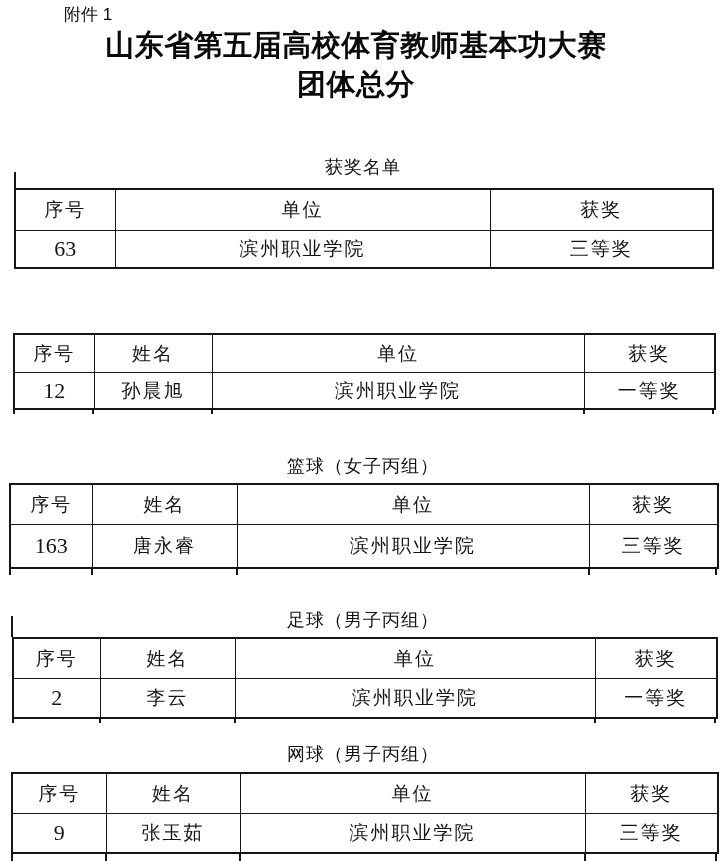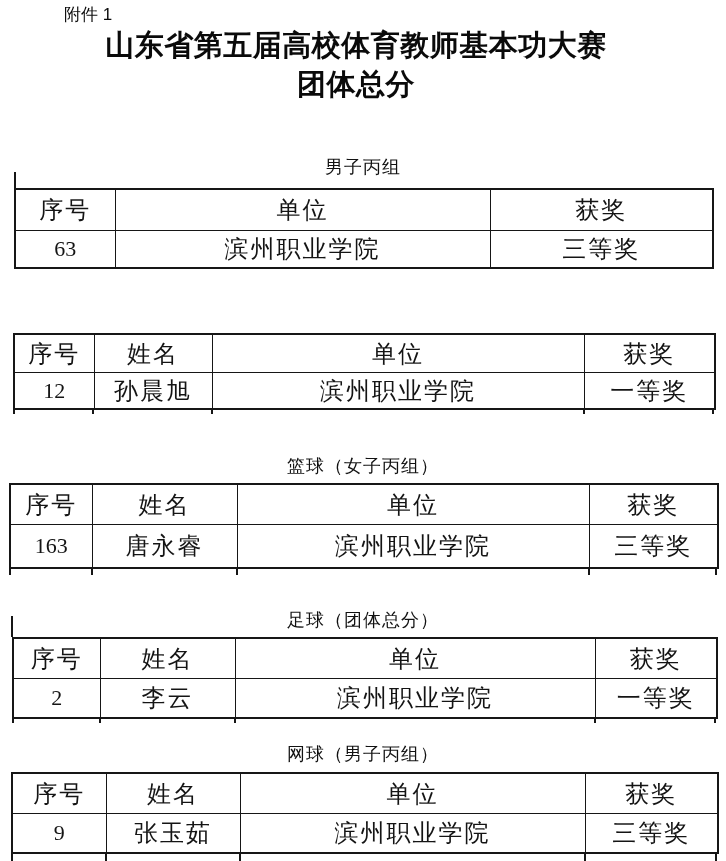--- a/index.html
+++ b/index.html
@@ -57,21 +57,21 @@
     border-collapse: collapse;
     table-layout: fixed;
     border: 2px solid #161616;
   }
   table.tbl th, table.tbl td {
     border: 1.5px solid #161616;
     padding: 0;
     text-align: center;
     vertical-align: middle;
     font-weight: normal;
-    font-size: 24px;
+    font-size: 19px;
     letter-spacing: 2px;
     color: #141414;
     overflow: hidden;
     white-space: nowrap;
   }
   table.tbl td.num {
     letter-spacing: 0;
     font-size: 22px;
   }
 
@@ -106,21 +106,21 @@
 
 <div class="page">
 
   <div class="attachment-label">附件 1</div>
 
   <div class="doc-title">
     <div>山东省第五届高校体育教师基本功大赛</div>
     <div>团体总分</div>
   </div>
 
-  <div class="section-title st1">男子丙组</div>
+  <div class="section-title st1">获奖名单</div>
   <table class="tbl t1">
     <colgroup>
         <col style="width:100px">
         <col style="width:375px">
         <col style="width:223px">
       </colgroup>
     <thead>
       <tr>
         <th>序号</th>
         <th>单位</th>
@@ -180,21 +180,21 @@
     <tbody>
       <tr>
         <td class="num">163</td>
         <td>唐永睿</td>
         <td>滨州职业学院</td>
         <td>三等奖</td>
       </tr>
     </tbody>
   </table>
 
-  <div class="section-title st4">足球（团体总分）</div>
+  <div class="section-title st4">足球（男子丙组）</div>
   <table class="tbl t4">
     <colgroup>
         <col style="width:87px">
         <col style="width:135px">
         <col style="width:360px">
         <col style="width:122px">
       </colgroup>
     <thead>
       <tr>
         <th>序号</th>

